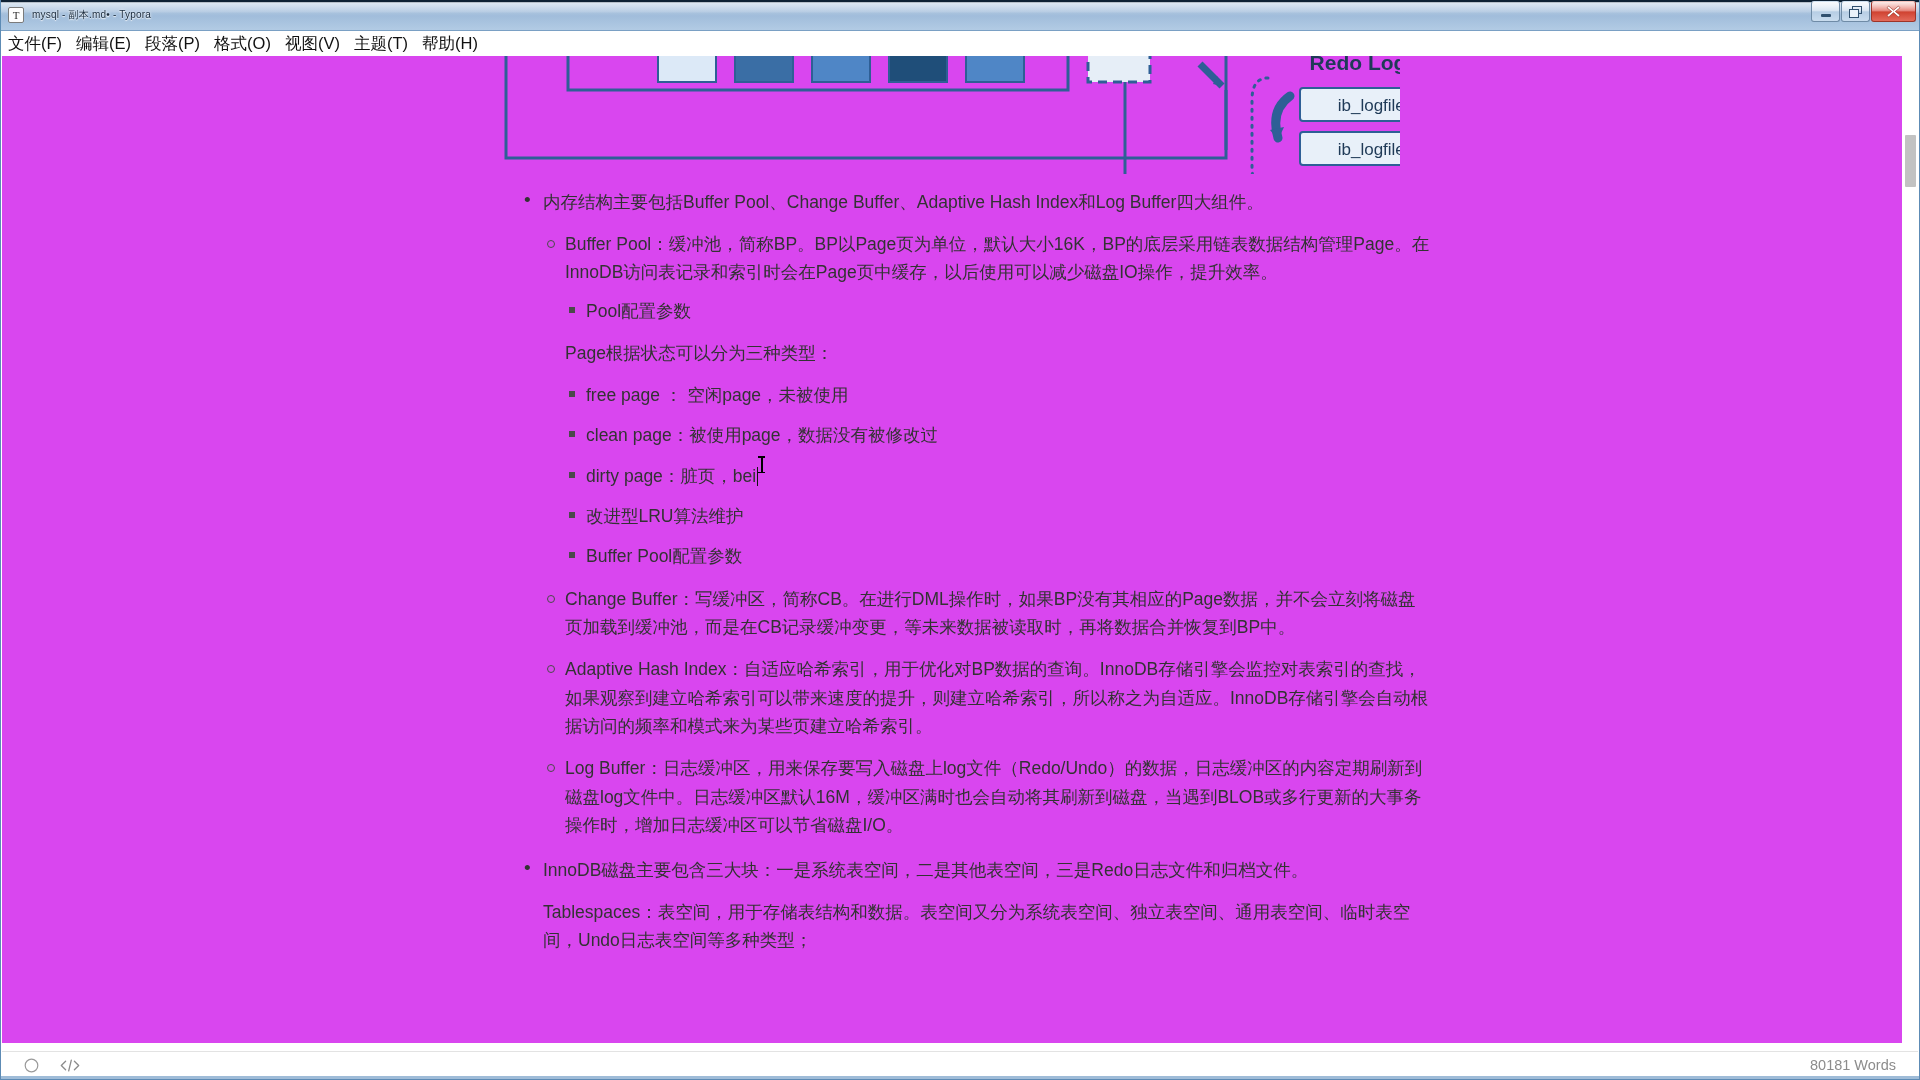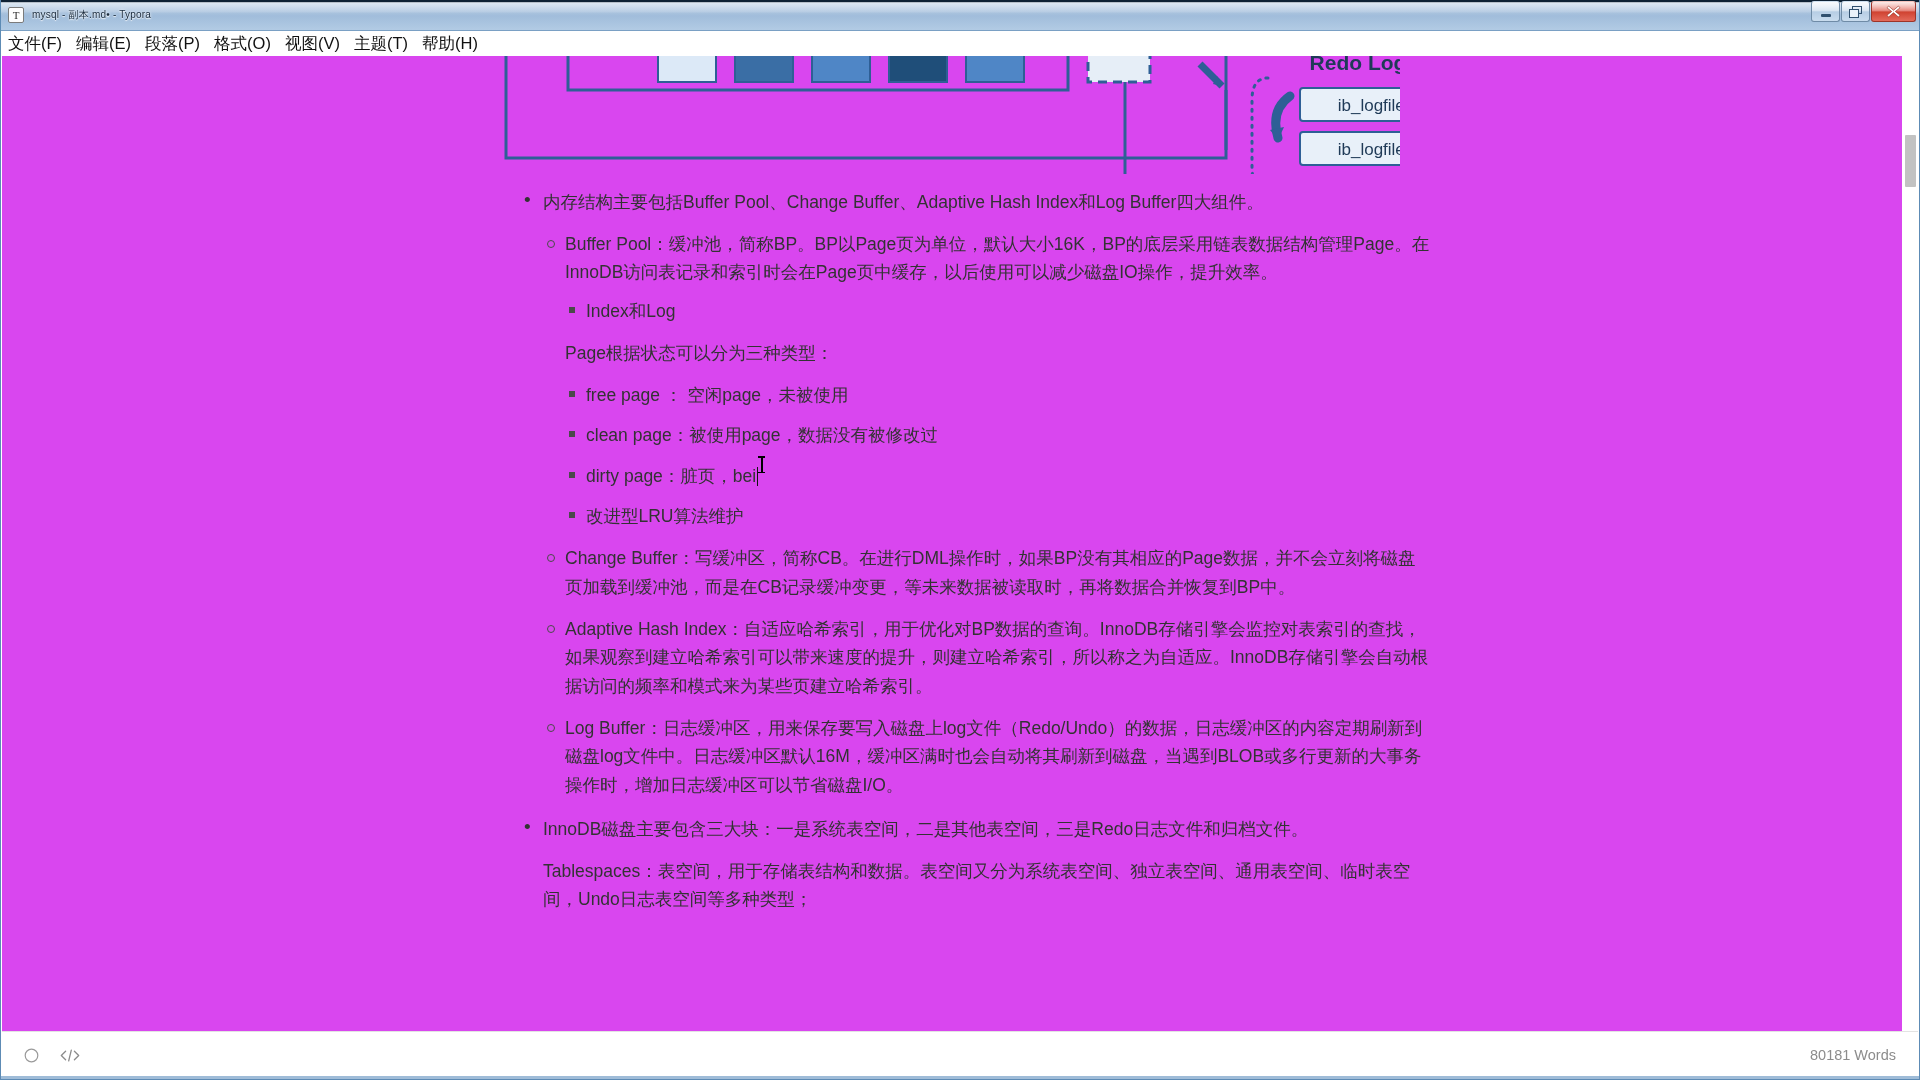--- a/index.html
+++ b/index.html
@@ -217,21 +217,21 @@
     left: 3px; width: 11px;
     top: 79px; height: 52px;
     background: #c2c2c2;
     border-radius: 1px;
   }
 
   
   #statusbar {
     position: absolute;
     left: 1px; right: 1px; bottom: 1px;
-    height: 47px;
+    height: 27px;
     background: #ffffff;
     border-top: 1px solid #e3e3e3;
     display: flex;
     align-items: center;
     padding: 0 22px;
     color: #9a9a9a;
     font-size: 14px;
   }
   #status-left { display: flex; align-items: center; gap: 20px; }
   .sb-icon { display: flex; align-items: center; color: #8b8b8b; cursor: pointer; }
@@ -333,41 +333,44 @@
 
             <p class="para">内存结构主要包括Buffer Pool、Change Buffer、Adaptive Hash Index和Log Buffer四大组件。</p>
 
             <ul class="lv2">
 
               <li>
                 <span>Buffer Pool：缓冲池，简称BP。BP以Page页为单位，默认大小16K，BP的底层采用链表数据结构管理Page。在InnoDB访问表记录和索引时会在Page页中缓存，以后使用可以减少磁盘IO操作，提升效率。</span>
 
                 <ul class="lv3">
                   <li>
-                    <span>Index和Log</span>
+                    <span>Pool配置参数</span>
                   </li>
                 </ul>
 
                 <p class="para sub-para">Page根据状态可以分为三种类型：</p>
 
                 <ul class="lv4">
                   <li>
                     <span>free page ： 空闲page，未被使用</span>
                   </li>
                   <li>
                     <span>clean page：被使用page，数据没有被修改过</span>
                   </li>
                   <li>
                     <span>dirty page：脏页，bei</span><span class="caret"></span>
                   </li>
                 </ul>
 
                 <ul class="lv3">
                   <li>
                     <span>改进型LRU算法维护</span>
+                  </li>
+                  <li>
+                    <span>Buffer Pool配置参数</span>
                   </li>
                 </ul>
               </li>
 
               <li>
                 <span>Change Buffer：写缓冲区，简称CB。在进行DML操作时，如果BP没有其相应的Page数据，并不会立刻将磁盘页加载到缓冲池，而是在CB记录缓冲变更，等未来数据被读取时，再将数据合并恢复到BP中。</span>
               </li>
 
               <li>
                 <span>Adaptive Hash Index：自适应哈希索引，用于优化对BP数据的查询。InnoDB存储引擎会监控对表索引的查找，如果观察到建立哈希索引可以带来速度的提升，则建立哈希索引，所以称之为自适应。InnoDB存储引擎会自动根据访问的频率和模式来为某些页建立哈希索引。</span>

